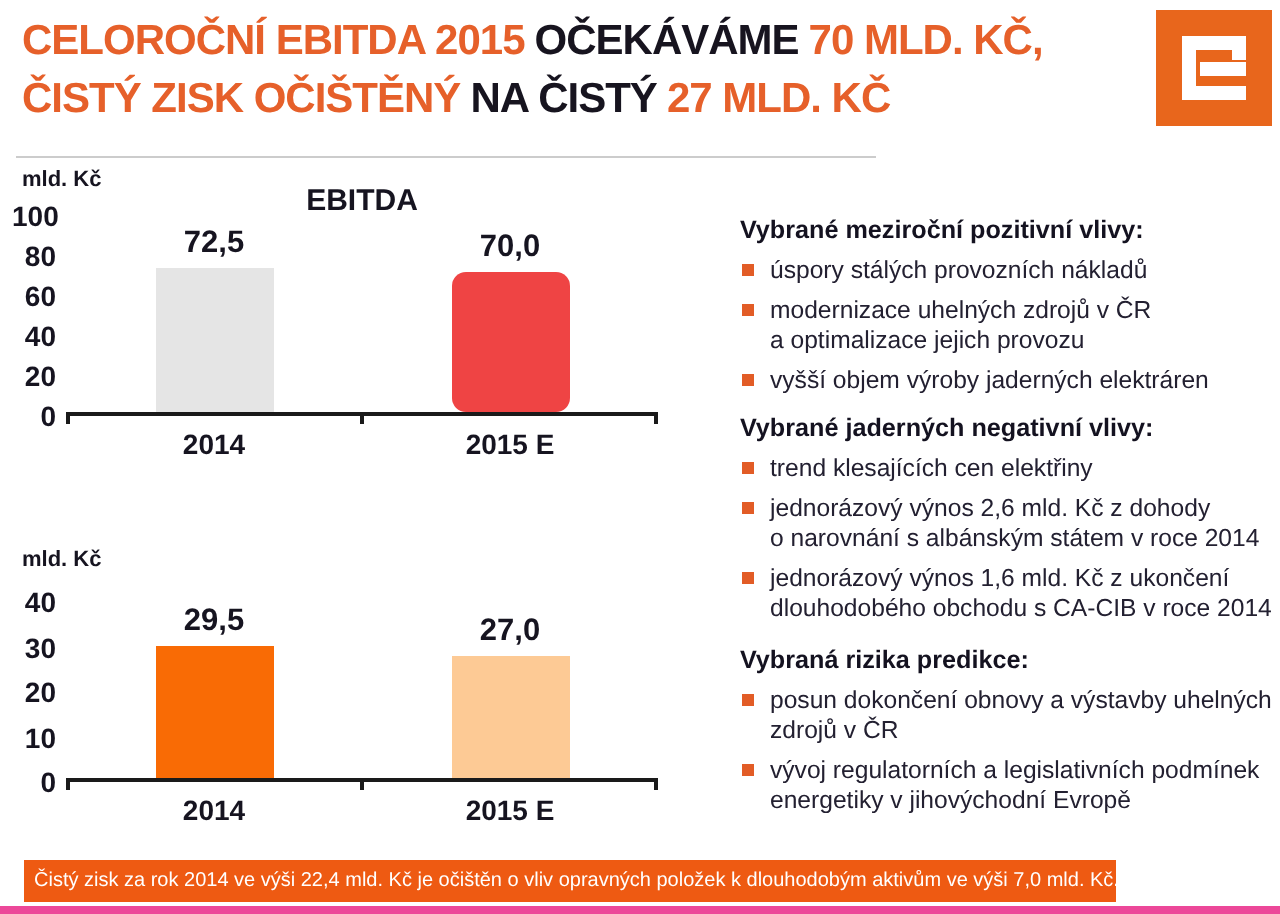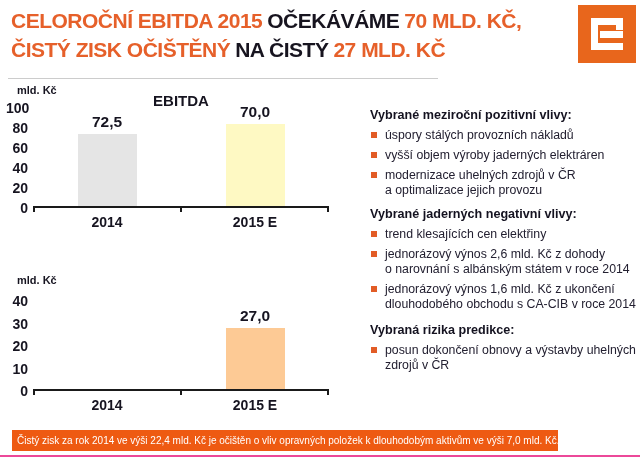--- a/index.html
+++ b/index.html
@@ -3,21 +3,21 @@
 <meta charset="utf-8">
 <style>
   html,body { margin:0; padding:0; background:#ffffff; }
   * { box-sizing: border-box; }
   .slide {
     position: relative;
     width: 640px; height: 457px;
     background: #ffffff;
     font-family: "Liberation Sans", "DejaVu Sans", sans-serif;
     overflow: hidden;
-    border-bottom: 2px solid #ec4899;
+    border-bottom: 4px solid #ec4899;
   }
 
   
   .title {
     position: absolute; left: 11px; top: 6px; width: 562px;
     font-size: 21px; font-weight: bold; line-height: 29px;
     letter-spacing: -0.5px;
   }
   .title .seg-orange { color: #E6602A; }
   .title .seg-dark   { color: #17141F; }
@@ -30,21 +30,21 @@
     position: absolute; left: 8px; top: 78px; width: 430px; height: 1px;
     background: #cccccc;
   }
 
   
   .chart { position: absolute; left: 6px; width: 352px; color:#161420; }
   .chart-1 { top: 84px; height: 150px; }
   .chart-2 { top: 252px; height: 168px; }
 
   .chart-unit {
-    position: absolute; left: 11px; font-size: 11px; font-weight: bold;
+    position: absolute; left: 5px; font-size: 11px; font-weight: bold;
   }
   .chart-1 .chart-unit { top: 0px; }
   .chart-2 .chart-unit { top: 22px; }
 
   .chart-title {
     position: absolute; left: 27px; width: 296px; text-align: center;
     font-size: 15px; font-weight: bold; line-height: 17.5px;
     white-space: pre-line;
   }
   .chart-1 .chart-title { top: 8px; }
@@ -148,21 +148,21 @@
         <div class="ytick" style="bottom: 74px;">80</div>
         <div class="ytick" style="bottom: 94px;">100</div>
       </div>
     <div class="plot">
         <div class="btick" style="left: 0px;"></div>
         <div class="btick" style="left: calc(50% - 1px);"></div>
         <div class="btick" style="left: calc(100% - 2px);"></div>
         <div class="bar" style="left: calc(25% - 29.5px); height: 72.5px; background: #e5e5e5;">
           <div class="bar-value">72,5</div>
         </div>
-        <div class="bar" style="left: calc(75% - 29.5px); height: 82px; background: #fef9c3;">
+        <div class="bar" style="left: calc(75% - 29.5px); height: 70px; background: #ef4444; border-radius: 7px;">
           <div class="bar-value">70,0</div>
         </div>
       </div>
     <div class="xaxis">
         <div class="xlabel" style="left: calc(25% - 55px);">2014</div>
         <div class="xlabel" style="left: calc(75% - 55px);">2015 E</div>
       </div>
   </div>
 
   <div class="chart chart-2">
@@ -171,54 +171,59 @@
         <div class="ytick" style="bottom: -6px;">0</div>
         <div class="ytick" style="bottom: 16.5px;">10</div>
         <div class="ytick" style="bottom: 39px;">20</div>
         <div class="ytick" style="bottom: 61.5px;">30</div>
         <div class="ytick" style="bottom: 84px;">40</div>
       </div>
     <div class="plot">
         <div class="btick" style="left: 0px;"></div>
         <div class="btick" style="left: calc(50% - 1px);"></div>
         <div class="btick" style="left: calc(100% - 2px);"></div>
+        <div class="bar" style="left: calc(25% - 29.5px); height: 66.375px; background: rgb(249, 107, 5);">
+          <div class="bar-value">29,5</div>
+        </div>
         <div class="bar" style="left: calc(75% - 29.5px); height: 60.75px; background: rgb(253, 202, 149);">
           <div class="bar-value">27,0</div>
         </div>
       </div>
     <div class="xaxis">
         <div class="xlabel" style="left: calc(25% - 55px);">2014</div>
         <div class="xlabel" style="left: calc(75% - 55px);">2015 E</div>
       </div>
   </div>
 
   <div class="section section-1">
     <div class="section-heading">Vybrané meziroční pozitivní vlivy:</div>
     <ul class="bullet-list">
         <li><span class="bullet-sq"></span><span>úspory stálých provozních nákladů</span></li>
-        <li><span class="bullet-sq"></span><span>vyšší objem výroby jaderných elektráren</span></li>
         <li><span class="bullet-sq"></span><span>modernizace uhelných zdrojů v ČR
 a optimalizace jejich provozu</span></li>
+        <li><span class="bullet-sq"></span><span>vyšší objem výroby jaderných elektráren</span></li>
       </ul>
   </div>
   <div class="section section-2">
     <div class="section-heading">Vybrané jaderných negativní vlivy:</div>
     <ul class="bullet-list">
         <li><span class="bullet-sq"></span><span>trend klesajících cen elektřiny</span></li>
         <li><span class="bullet-sq"></span><span>jednorázový výnos 2,6 mld. Kč z dohody
 o narovnání s albánským státem v roce 2014</span></li>
         <li><span class="bullet-sq"></span><span>jednorázový výnos 1,6 mld. Kč z ukončení
 dlouhodobého obchodu s CA-CIB v roce 2014</span></li>
       </ul>
   </div>
   <div class="section section-3">
     <div class="section-heading">Vybraná rizika predikce:</div>
     <ul class="bullet-list">
         <li><span class="bullet-sq"></span><span>posun dokončení obnovy a výstavby uhelných
 zdrojů v ČR</span></li>
+        <li><span class="bullet-sq"></span><span>vývoj regulatorních a legislativních podmínek
+energetiky v jihovýchodní Evropě</span></li>
       </ul>
   </div>
 
   <div class="footnote">
     <span>Čistý zisk za rok 2014 ve výši 22,4 mld. Kč je očištěn o vliv opravných položek k dlouhodobým aktivům ve výši 7,0 mld. Kč.</span>
   </div>
 
 </div>
 
 </body></html>

